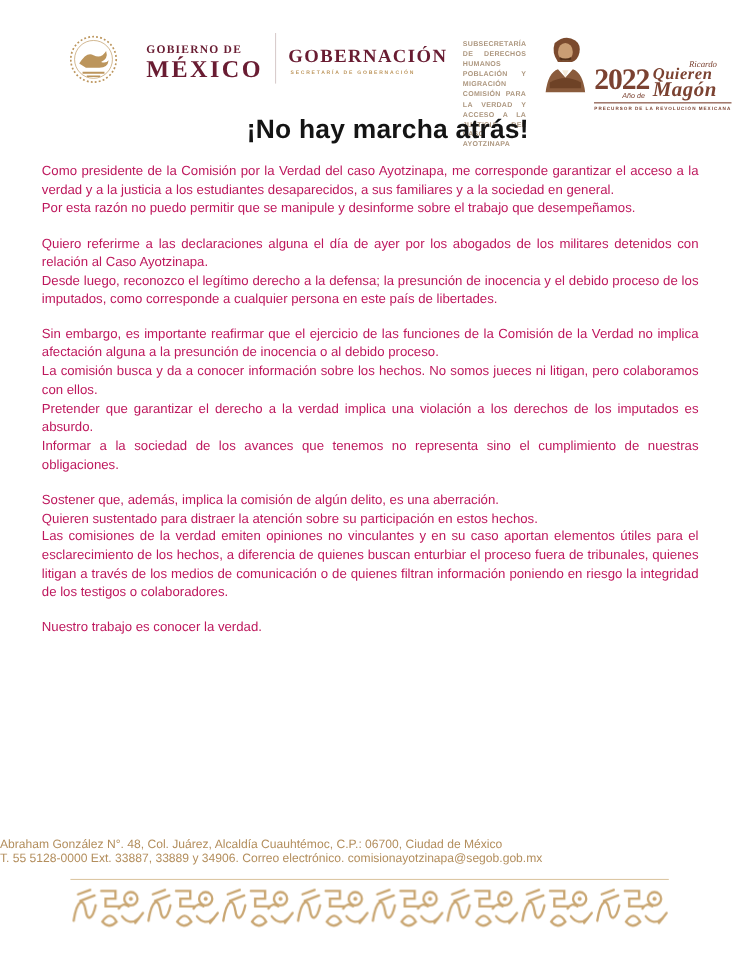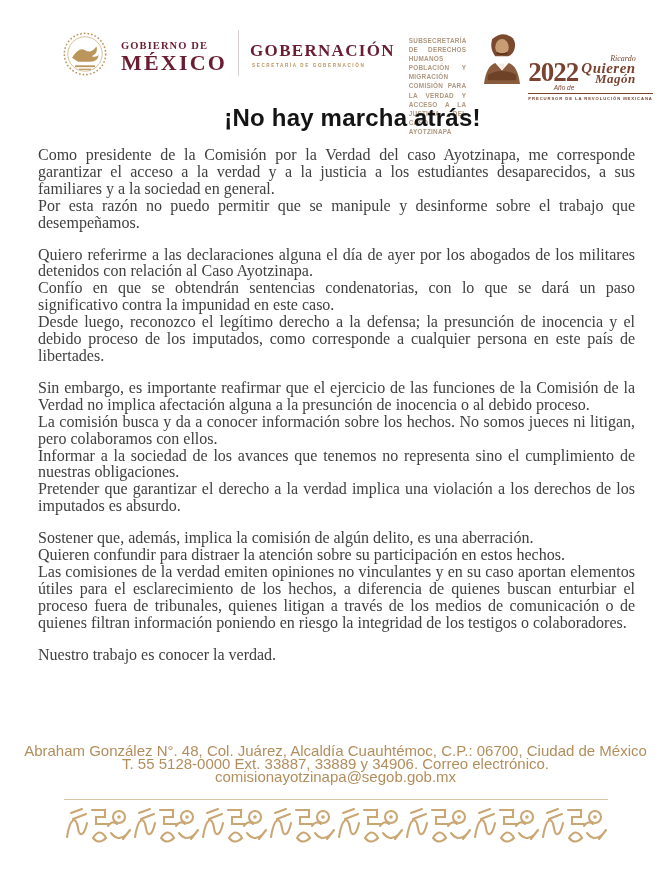--- a/index.html
+++ b/index.html
@@ -13,21 +13,21 @@
     overflow:hidden;
   }
 
   
   .header {
     position:absolute; top:27px; left:62px; width:552px;
     display:flex; align-items:flex-start;
   }
   .seal { flex:0 0 auto; margin-top:1px; }
   .gob-text {
-    margin-left:13px; margin-top:13px;
+    margin-left:25px; margin-top:13px;
     color:#691C32; font-family:"Liberation Serif", serif; font-weight:bold;
     line-height:1.05; white-space:nowrap;
   }
   .gob-line1 { font-size:10.5px; letter-spacing:1.1px; }
   .gob-line2 { font-size:22px; letter-spacing:2.2px; }
   .hdr-divider {
     width:1px; height:46px; background:#d9cdcd; margin:3px 11px 0 11px; flex:0 0 auto;
   }
   .gobernacion { margin-top:14px; flex:0 0 auto; }
   .gobernacion-title {
@@ -48,48 +48,48 @@
   .year-text { margin-left:2px; color:#7B4231; }
   .year-row { display:flex; align-items:flex-start;margin-top:32px; }
   .year-big {
     font-family:"Liberation Serif", serif; font-weight:bold;
     font-size:27px; line-height:1; letter-spacing:-1px;
   }
   .ano-de { font-size:6.5px; font-style:italic; text-align:right; margin-top:-2px; padding-right:4px; }
   .name-col { margin-left:3px; margin-top:-3px; line-height:0.8; }
   .ricardo { font-size:8px; font-style:italic; font-weight:normal; text-align:right; font-family:"Liberation Serif", serif; }
   .flores  { font-size:15px; font-weight:bold; font-style:italic; font-family:"Liberation Serif", serif; letter-spacing:0.5px; }
-  .magon   { font-size:13px; font-weight:bold; font-style:italic; font-family:"Liberation Serif", serif; text-align:right; letter-spacing:0.5px; }
+  .magon   { font-size:19px; font-weight:bold; font-style:italic; font-family:"Liberation Serif", serif; text-align:right; letter-spacing:0.5px; }
   .year-caption {
     font-size:4.2px; letter-spacing:0.9px; font-weight:bold;
     border-top:0.5px solid #7B4231; margin-top:2px; padding-top:1.5px;
     text-align:center; white-space:nowrap;
   }
 
   
   .doc-title {
     position:absolute; top:104px; left:17px; width:100%;
     text-align:center;
     font-size:24px; font-weight:800; color:#141414;
     letter-spacing:0.2px;
   }
 
   
   .letter-body {
     position:absolute; top:147px; left:38px; width:597px;
-    font-size:16px; line-height:16.9px;
-    color:#404040; text-align:justify;font-family:Liberation Serif, serif;
+    font-size:12px; line-height:16.9px;
+    color:#be185d; text-align:justify;
   }
   .letter-body p { margin:0; }
   .block + .block { margin-top:15px; }
 
   
   .footer-text {
-    position:absolute; top:744px; left:0; width:100%;
-    text-align:center; font-size:15px; line-height:13px; color:#B38E5D;
+    position:absolute; top:762px; left:0; width:100%;
+    font-size:11px; line-height:13px; color:#B38E5D;
   }
   .footer-rule {
     position:absolute; top:799px; left:64px; width:544px; height:1px;
     background:#DCC7A4;
   }
   .pattern-band { position:absolute; top:806px; left:64px; }
 </style>
 </head>
 <body>
 
@@ -154,32 +154,31 @@
 
   <h1 class="doc-title">¡No hay marcha atrás!</h1>
 
   <div class="letter-body">
     <div class="block">
       <p>Como presidente de la Comisión por la Verdad del caso Ayotzinapa, me corresponde garantizar el acceso a la verdad y a la justicia a los estudiantes desaparecidos, a sus familiares y a la sociedad en general.</p>
       <p>Por esta razón no puedo permitir que se manipule y desinforme sobre el trabajo que desempeñamos.</p>
     </div>
     <div class="block">
       <p>Quiero referirme a las declaraciones alguna el día de ayer por los abogados de los militares detenidos con relación al Caso Ayotzinapa.</p>
-      <p>Confío en que se obtendrán sentencias condenatorias, con lo que se dará un paso significativo contra la impunidad en este caso.</p>
       <p>Desde luego, reconozco el legítimo derecho a la defensa; la presunción de inocencia y el debido proceso de los imputados, como corresponde a cualquier persona en este país de libertades.</p>
     </div>
     <div class="block">
       <p>Sin embargo, es importante reafirmar que el ejercicio de las funciones de la Comisión de la Verdad no implica afectación alguna a la presunción de inocencia o al debido proceso.</p>
       <p>La comisión busca y da a conocer información sobre los hechos. No somos jueces ni litigan, pero colaboramos con ellos.</p>
+      <p>Pretender que garantizar el derecho a la verdad implica una violación a los derechos de los imputados es absurdo.</p>
       <p>Informar a la sociedad de los avances que tenemos no representa sino el cumplimiento de nuestras obligaciones.</p>
-      <p>Pretender que garantizar el derecho a la verdad implica una violación a los derechos de los imputados es absurdo.</p>
     </div>
     <div class="block">
       <p>Sostener que, además, implica la comisión de algún delito, es una aberración.</p>
-      <p>Quieren confundir para distraer la atención sobre su participación en estos hechos.</p>
+      <p>Quieren sustentado para distraer la atención sobre su participación en estos hechos.</p>
       <p>Las comisiones de la verdad emiten opiniones no vinculantes y en su caso aportan elementos útiles para el esclarecimiento de los hechos, a diferencia de quienes buscan enturbiar el proceso fuera de tribunales, quienes litigan a través de los medios de comunicación o de quienes filtran información poniendo en riesgo la integridad de los testigos o colaboradores.</p>
     </div>
     <div class="block">
       <p>Nuestro trabajo es conocer la verdad.</p>
     </div>
   </div>
 
   <div class="footer-text">
     <div>Abraham González N°. 48, Col. Juárez, Alcaldía Cuauhtémoc, C.P.: 06700, Ciudad de México</div>
     <div>T. 55 5128-0000 Ext. 33887, 33889 y 34906. Correo electrónico. comisionayotzinapa@segob.gob.mx</div>

